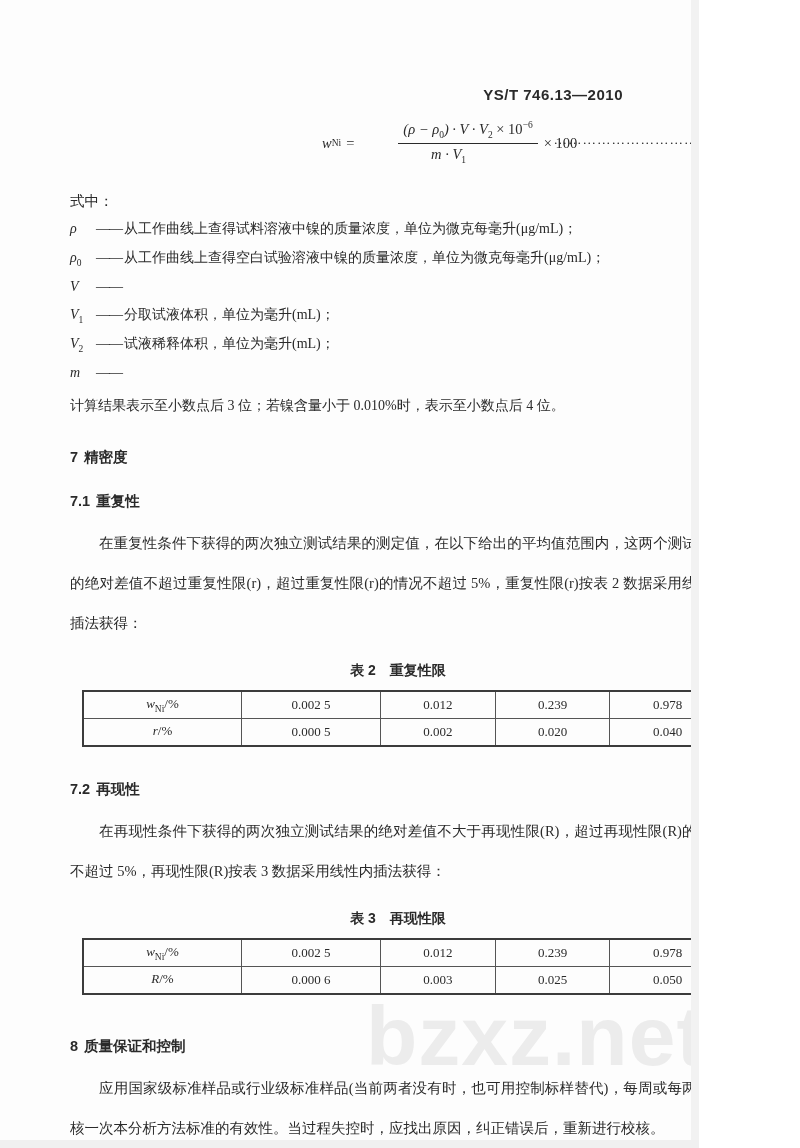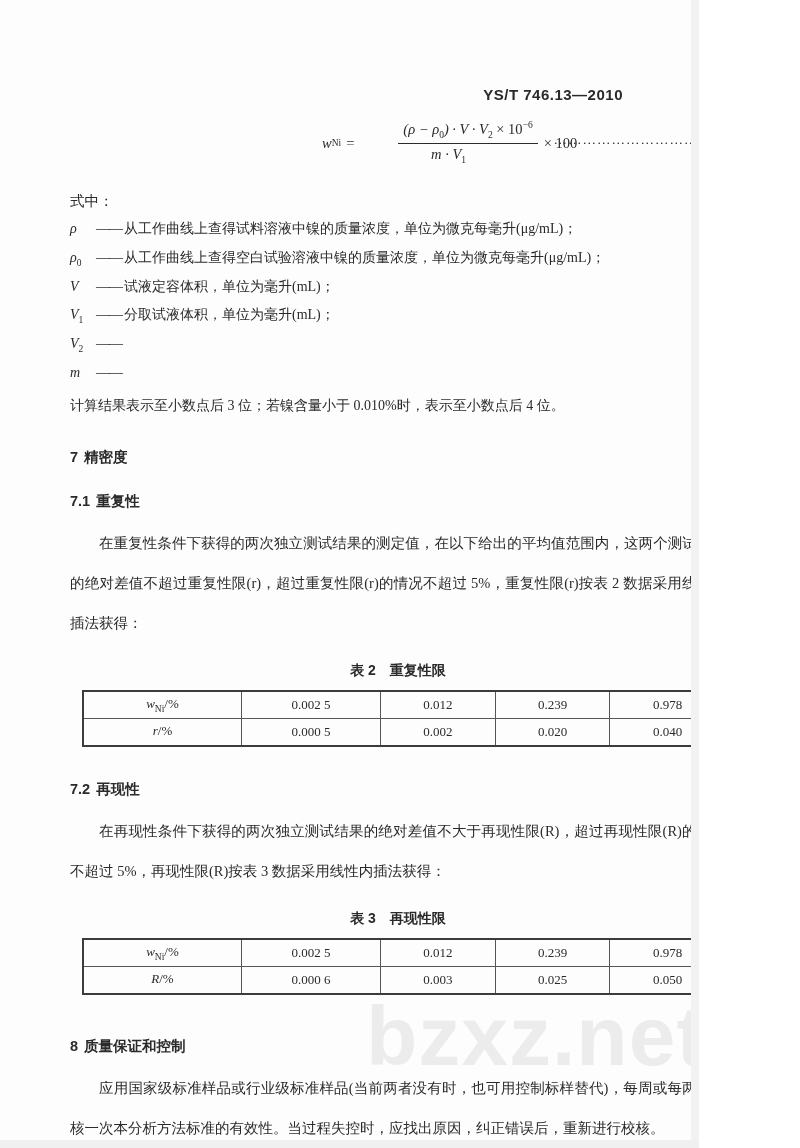--- a/index.html
+++ b/index.html
@@ -116,30 +116,30 @@
         <span class="def-desc">从工作曲线上查得试料溶液中镍的质量浓度，单位为微克每毫升(μg/mL)；</span>
       </div>
       <div class="def-row">
         <span class="def-sym"><span>ρ</span><sub>0</sub></span>
         <span class="def-dash">——</span>
         <span class="def-desc">从工作曲线上查得空白试验溶液中镍的质量浓度，单位为微克每毫升(μg/mL)；</span>
       </div>
       <div class="def-row">
         <span class="def-sym"><span>V</span><sub></sub></span>
         <span class="def-dash">——</span>
-        <span class="def-desc">试液定容体积，单位为毫升(mL)；</span>
       </div>
       <div class="def-row">
         <span class="def-sym"><span>V</span><sub>1</sub></span>
         <span class="def-dash">——</span>
         <span class="def-desc">分取试液体积，单位为毫升(mL)；</span>
       </div>
       <div class="def-row">
         <span class="def-sym"><span>V</span><sub>2</sub></span>
         <span class="def-dash">——</span>
+        <span class="def-desc">试液稀释体积，单位为毫升(mL)；</span>
       </div>
       <div class="def-row">
         <span class="def-sym"><span>m</span><sub></sub></span>
         <span class="def-dash">——</span>
       </div>
     </div>
 
     <div class="calc-note">计算结果表示至小数点后 3 位；若镍含量小于 0.010%时，表示至小数点后 4 位。</div>
 
     <div class="h-sec mt-sec7">

